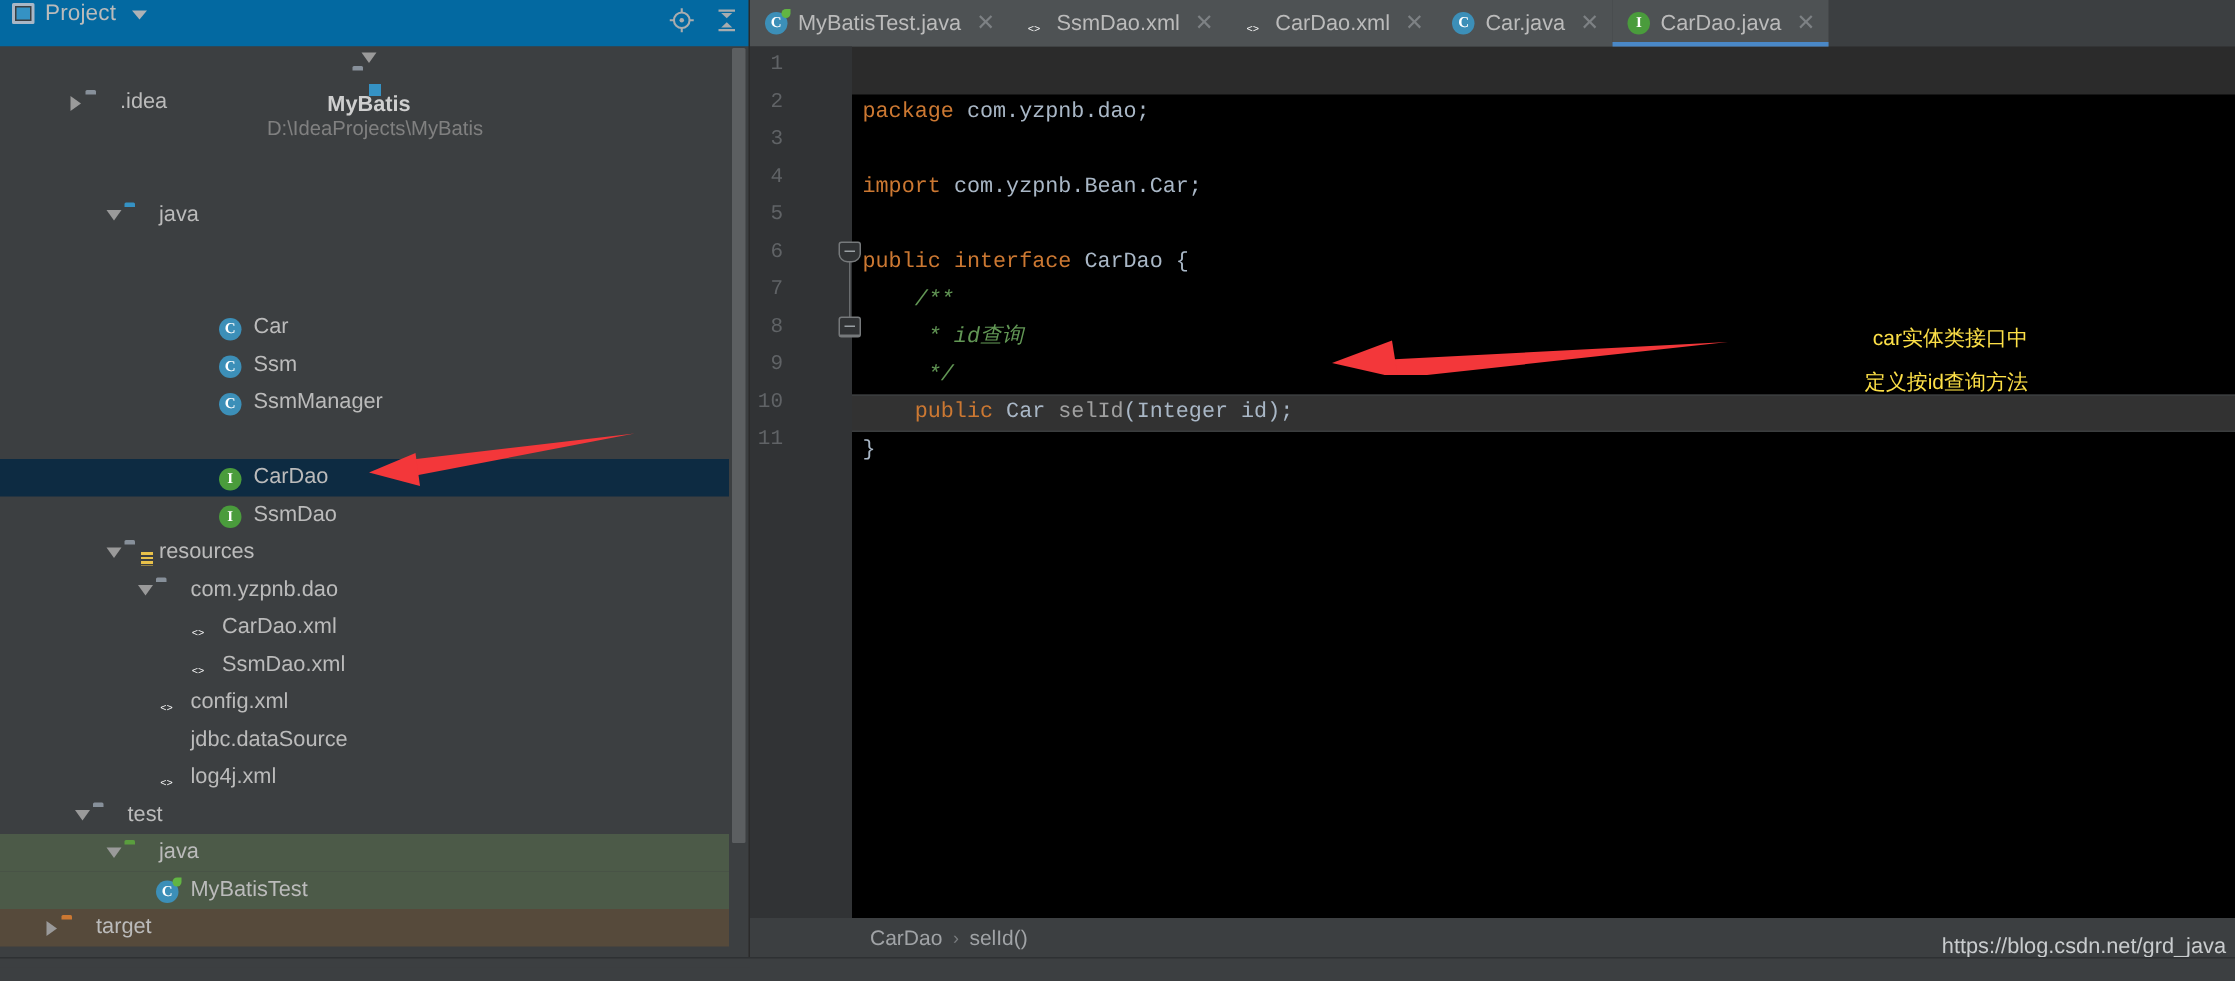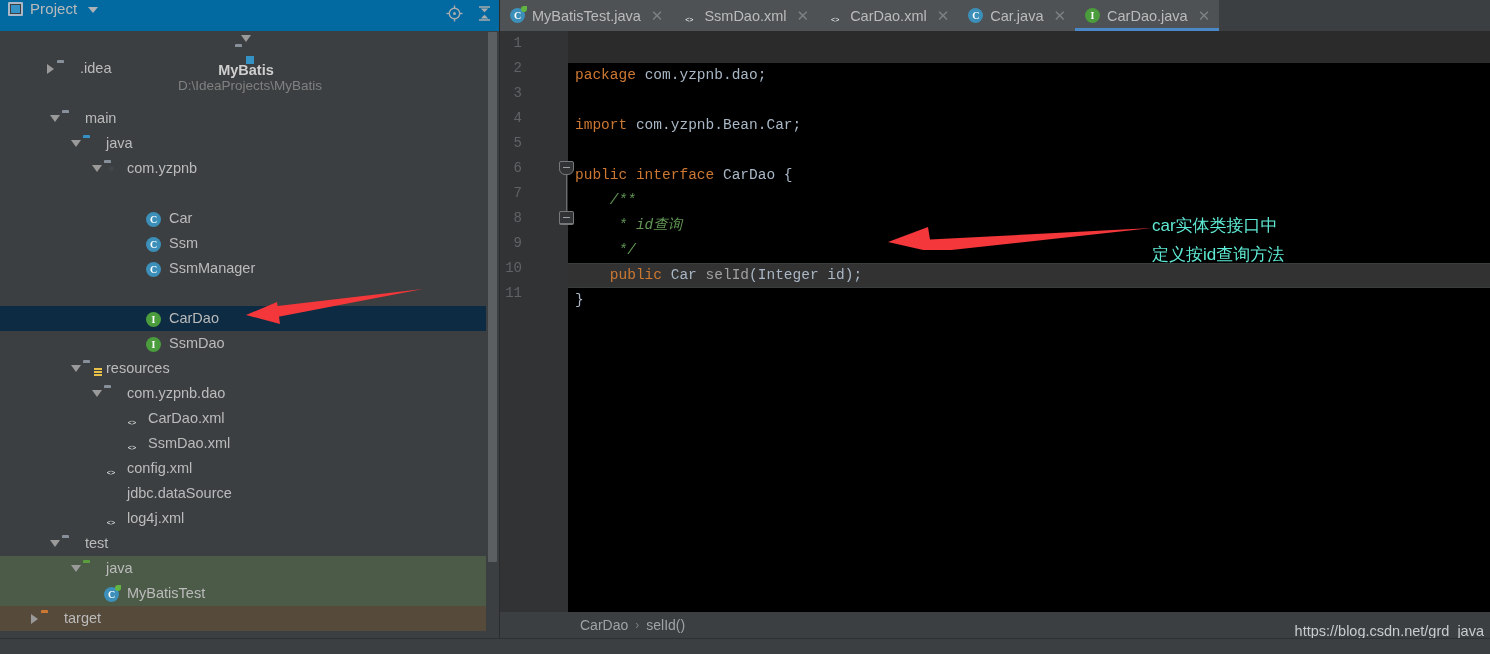--- a/index.html
+++ b/index.html
@@ -163,21 +163,21 @@
     border-top: 1px solid #3a3d3e; border-bottom: 1px solid #3a3d3e;
   }
   .kw { color: #cc7832; }
   .plain { color: #a9b7c6; }
   .cmt { color: #629755; font-style: italic; }
   .mth { color: #a0a0a0; }
 
   
   #annotation {
     position: absolute; left: 1152px; top: 211px; width: 200px;
-    color: #5eead4; font-size: 17px; line-height: 29px; white-space: pre-line;
+    color: #fde047; font-size: 14px; line-height: 29px; white-space: pre-line; text-align: right;
   }
 
   
   .arrow-svg { position: absolute; pointer-events: none; }
 
   
   #breadcrumb {
     position: absolute; left: 500px; top: 612px; width: 990px; height: 26px;
     background: #3c3f41; display: flex; align-items: center; padding-left: 80px;
     color: #a0a3a6; font-size: 14px; gap: 7px;
@@ -253,40 +253,26 @@
           <span class="tlabel bold">MyBatis</span>
           <span class="tpath">D:\IdeaProjects\MyBatis</span>
         </div>
         <div class="trow" style="top: 25px; position: absolute; left: 16px; width: 486px; padding-left: 27px;">
           <span class="tw">
             <span class="tri-r"></span>
           </span>
           <span class="ticon"><span class="ic-folder"></span></span>
           <span class="tlabel">.idea</span>
         </div>
-        <div class="trow" style="top: 75px; position: absolute; left: 0px; width: 486px; padding-left: 48px;">
-          <span class="tw">
-            <span class="tri-d"></span>
-          </span>
-          <span class="ticon"><span class="ic-folder"></span></span>
-          <span class="tlabel">main</span>
-        </div>
         <div class="trow" style="top: 100px; position: absolute; left: 0px; width: 486px; padding-left: 69px;">
           <span class="tw">
             <span class="tri-d"></span>
           </span>
           <span class="ticon"><span class="ic-folder blue"></span></span>
           <span class="tlabel">java</span>
-        </div>
-        <div class="trow" style="top: 125px; position: absolute; left: 0px; width: 486px; padding-left: 90px;">
-          <span class="tw">
-            <span class="tri-d"></span>
-          </span>
-          <span class="ticon"><span class="ic-pkg"></span></span>
-          <span class="tlabel">com.yzpnb</span>
         </div>
         <div class="trow" style="top: 175px; position: absolute; left: 0px; width: 486px; padding-left: 132px;">
           <span class="tw"></span>
           <span class="ticon">
             <span class="ic-class">C</span>
           </span>
           <span class="tlabel">Car</span>
         </div>
         <div class="trow" style="top: 200px; position: absolute; left: 0px; width: 486px; padding-left: 132px;">
           <span class="tw"></span>

